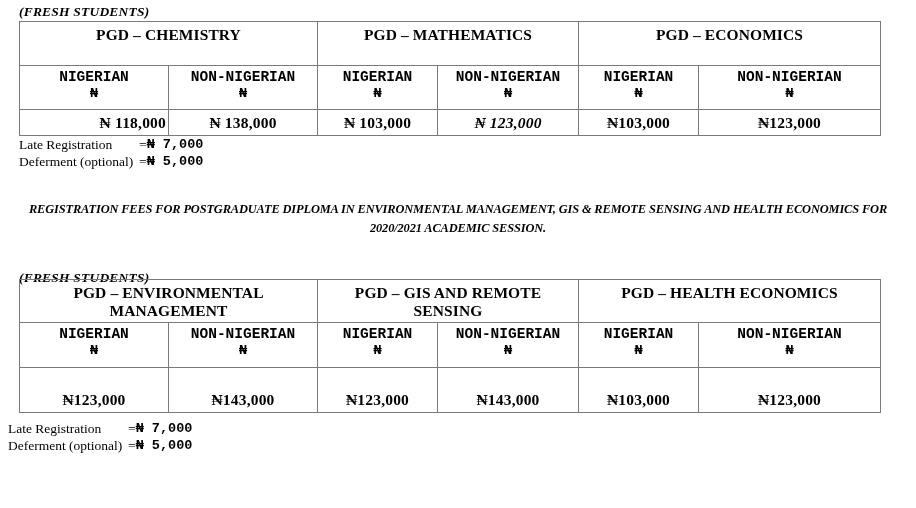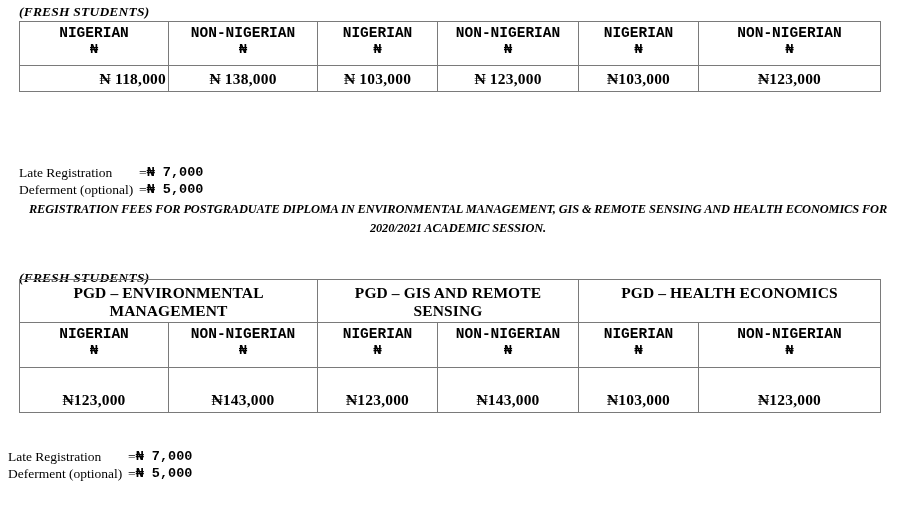--- a/index.html
+++ b/index.html
@@ -81,21 +81,20 @@
     vertical-align: bottom;
     padding-bottom: 3px !important;
     letter-spacing: 0.2px;
   }
 
   
   .notes {
     font-family: "Liberation Serif", serif;
     font-size: 13.5px;
     line-height: 16.5px;
-    margin-top: 28px;
   }
   .note-row {
     display: flex;
     white-space: pre;
   }
   .note-label { display: inline-block; }
   .note-amt { font-weight: bold; font-family: Liberation Mono, monospace; }
 
   
   .center-heading {
@@ -130,33 +129,38 @@
     <table class="fees">
       <colgroup id="cg1">
           <col style="width: 149px;">
           <col style="width: 149px;">
           <col style="width: 120px;">
           <col style="width: 141px;">
           <col style="width: 120px;">
           <col style="width: 182px;">
         </colgroup>
       <tbody>
+        <tr id="t1-grp">
+            <td class="grp" colspan="2" style="height: 44px;">PGD – CHEMISTRY</td>
+            <td class="grp" colspan="2" style="height: 44px;">PGD – MATHEMATICS</td>
+            <td class="grp" colspan="2" style="height: 44px;">PGD – ECONOMICS</td>
+          </tr>
         <tr id="t1-nat">
             <td class="nat" style="height: 44px;"><span>NIGERIAN</span><span class="naira">₦</span></td>
             <td class="nat" style="height: 44px;"><span>NON-NIGERIAN</span><span class="naira">₦</span></td>
             <td class="nat" style="height: 44px;"><span>NIGERIAN</span><span class="naira">₦</span></td>
             <td class="nat" style="height: 44px;"><span>NON-NIGERIAN</span><span class="naira">₦</span></td>
             <td class="nat" style="height: 44px;"><span>NIGERIAN</span><span class="naira">₦</span></td>
             <td class="nat" style="height: 44px;"><span>NON-NIGERIAN</span><span class="naira">₦</span></td>
           </tr>
         <tr id="t1-val">
             <td class="val" style="height: 26px; text-align: right;">₦ 118,000</td>
             <td class="val" style="height: 26px;">₦  138,000</td>
             <td class="val" style="height: 26px;">₦ 103,000</td>
-            <td class="val" style="height: 26px;">₦ 123,000</td>
+            <td class="val" style="height: 26px; font-style: italic;">₦ 123,000</td>
             <td class="val" style="height: 26px;">₦103,000</td>
             <td class="val" style="height: 26px;">₦123,000</td>
           </tr>
       </tbody>
     </table>
   </div>
 
   <div id="blk-notes-1" class="notes">
     <div class="note-row">
       <span class="note-label" style="width:120px">Late Registration</span>

